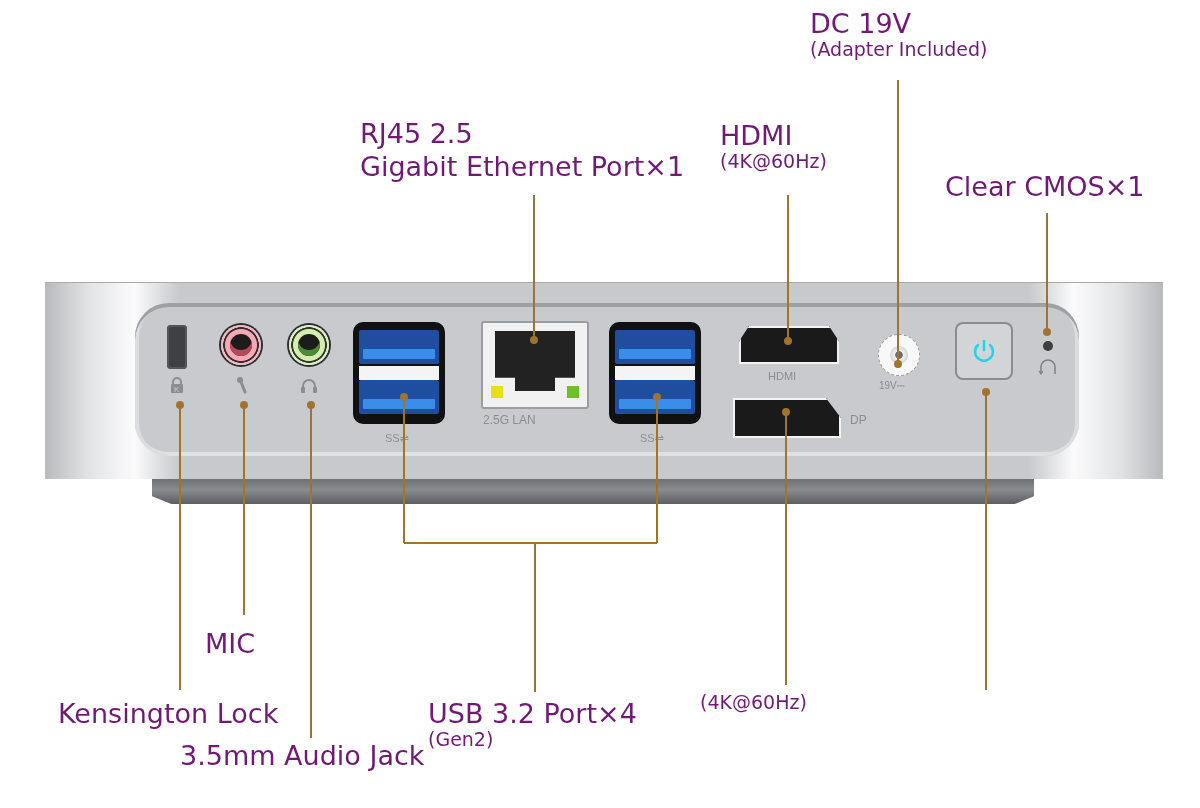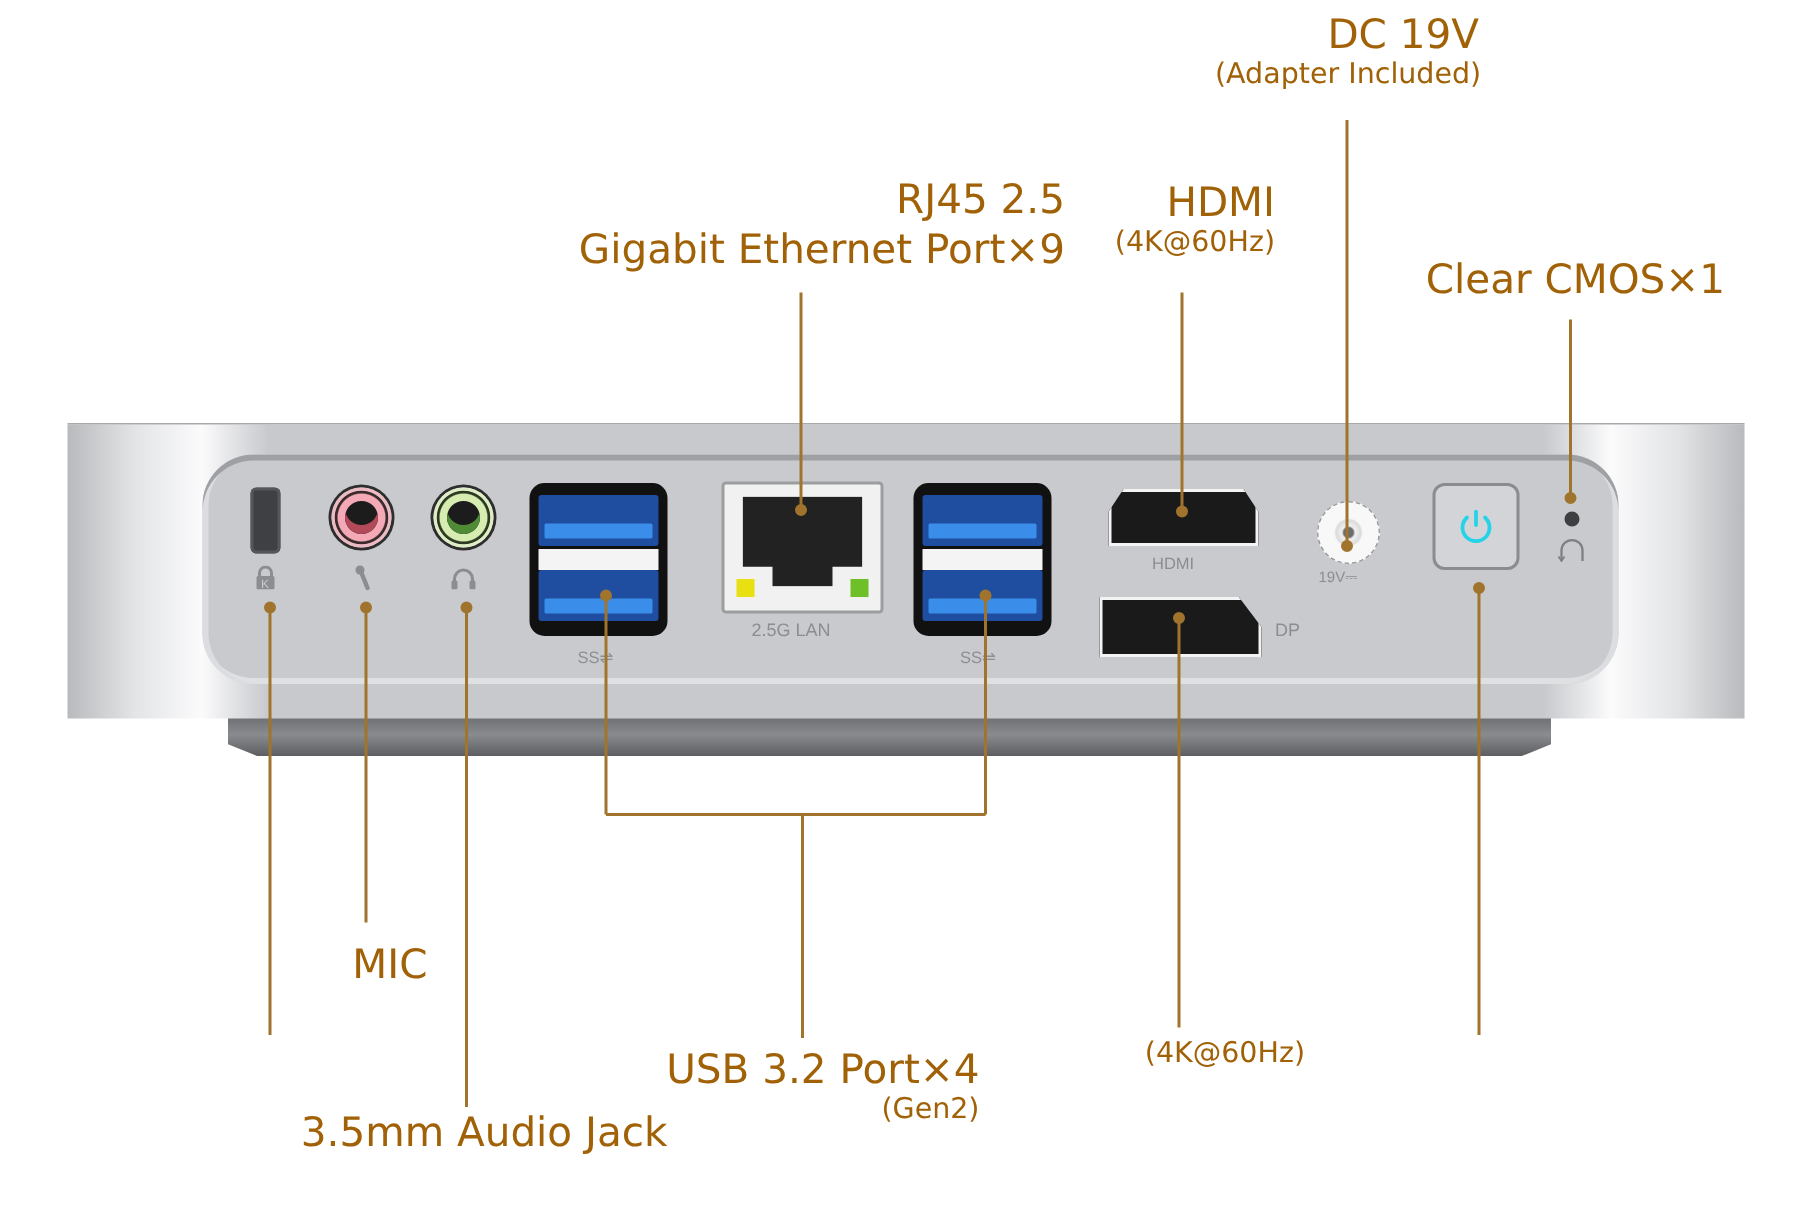--- a/index.html
+++ b/index.html
@@ -48,21 +48,21 @@
     clip-path: polygon(0 0,86% 0,100% 50%,100% 100%,0 100%); }
   .dc { position:absolute; left:878px; top:334px; width:40px; height:40px; border-radius:50%; background:radial-gradient(circle,#6c6c6c 12%,#f2f2f2 15%,#d9d9d9 30%,#f8f8f8 33%); border:1px dashed #9a9a9a; }
 
   .power-btn { position:absolute; left:955px; top:322px; width:54px; height:54px; background:#d3d4d7; border:2px solid #8b8c8f; border-radius:8px; }
   .power-btn svg { position:absolute; left:13px; top:13px; }
   .cmos-hole { position:absolute; left:1043px; top:341px; width:10px; height:10px; border-radius:50%; background:#3e3f41; }
   .cmos-icon { position:absolute; left:1038px; top:358px; }
 
   
   svg.lines { position:absolute; left:0; top:0; }
-  .callout { position:absolute; color:#a16207; white-space:nowrap; text-align:right; line-height:1; }
+  .callout { position:absolute; color:#701a75; white-space:nowrap; text-align:left; line-height:1; }
   .callout .main { font-size:27px; display:block; }
   .callout .sub { font-size:19px; display:block; margin-top:3px; }
 </style>
 </head>
 <body>
 
 <div class="stage">
 
   <div class="device-base"></div>
   <div class="device-shell"></div>
@@ -96,21 +96,21 @@
       <div class="divider"></div>
       <div class="slot bot"></div>
   </div>
   <span class="ss-logo" style="left:385px;top:432px">SS⇌</span>
 
   <div class="rj45">
     <div class="socket"></div>
     <div class="led led-y"></div>
     <div class="led led-g"></div>
   </div>
-  <span class="port-label" style="left:501px;top:413px">2.5G LAN</span>
+  <span class="port-label" style="left:483px;top:413px">2.5G LAN</span>
 
   <div class="usb usb-right">
     <div class="slot top"></div>
       <div class="divider"></div>
       <div class="slot bot"></div>
   </div>
   <span class="ss-logo" style="left:640px;top:432px">SS⇌</span>
 
   <div class="hdmi"></div>
   <span class="port-label" style="left:768px;top:370px;font-size:11px">HDMI</span>
@@ -164,32 +164,35 @@
       <circle cx="986" cy="392" r="3"></circle>
     </g>
   </svg>
 
   <div class="callout" style="left:810px;top:10px;width:176px">
     <span class="main">DC 19V</span>
     <span class="sub">(Adapter Included)</span>
   </div>
   <div class="callout" style="left:360px;top:120px;width:350px">
     <span class="main">RJ45 2.5</span>
-    <span class="main" style="margin-top:6px">Gigabit Ethernet Port×9</span>
+    <span class="main" style="margin-top:6px">Gigabit Ethernet Port×1</span>
   </div>
   <div class="callout" style="left:720px;top:122px;width:130px">
     <span class="main">HDMI</span>
     <span class="sub">(4K@60Hz)</span>
   </div>
   <div class="callout" style="left:945px;top:173px;width:205px">
     <span class="main">Clear CMOS×1</span>
   </div>
   <div class="callout" style="left:205px;top:630px;width:80px">
     <span class="main">MIC</span>
   </div>
+  <div class="callout" style="left:58px;top:700px;width:240px">
+    <span class="main">Kensington Lock</span>
+  </div>
   <div class="callout" style="left:180px;top:742px;width:265px">
     <span class="main">3.5mm Audio Jack</span>
   </div>
   <div class="callout" style="left:428px;top:700px;width:225px">
     <span class="main">USB 3.2 Port×4</span>
     <span class="sub">(Gen2)</span>
   </div>
   <div class="callout" style="left:700px;top:690px;width:170px">
     <span class="sub">(4K@60Hz)</span>
   </div>

